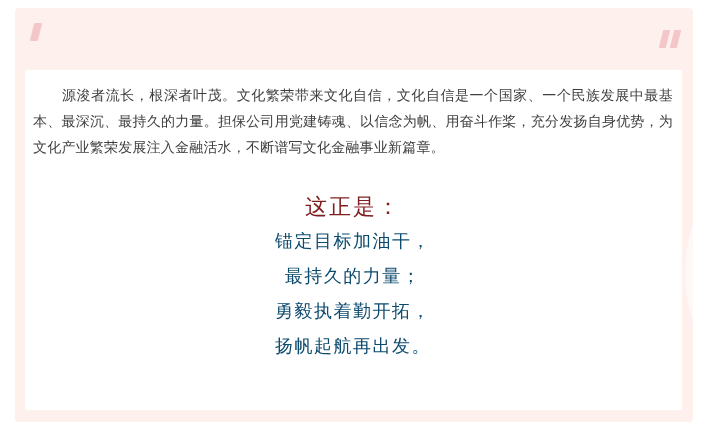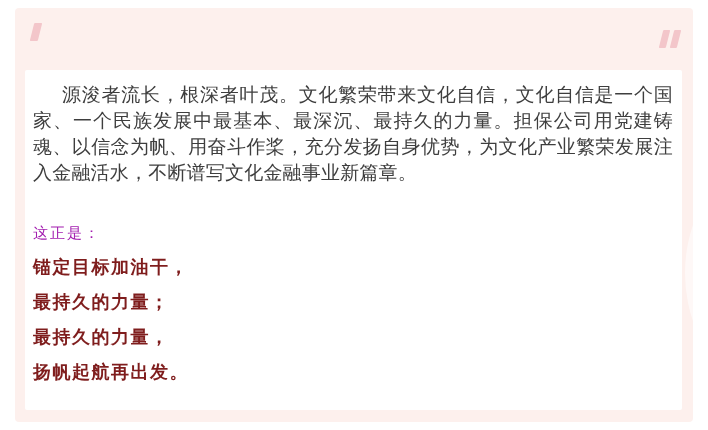--- a/index.html
+++ b/index.html
@@ -64,57 +64,59 @@
     top:62px;
     width:657px;
     height:340px;
     background:#ffffff;
     border-radius:2px;
     box-sizing:border-box;
     padding:12px 9px 0 8px;
   }
   .para{
     margin:0;
-    font-size:19px;
+    font-size:14px;
     line-height:26px;
     letter-spacing:0.2px;
     color:#3E3E3E;
     text-align:justify;
     text-indent:29px;
   }
   .verse-intro{
     margin:29px 0 0 0;
-    font-size:15px;
+    font-size:22px;
     line-height:35px;
     letter-spacing:2px;
-    color:#a21caf;
+    color:#7f1d1d;
+    text-align:center;
     font-weight:normal;
   }
   .verse-line{
     margin:0;
     font-size:18px;
     line-height:35px;
     letter-spacing:1.5px;
-    color:#7f1d1d;
-    font-weight:bold;
+    color:#0c4a6e;
+    text-align:center;
+    font-weight:normal;
   }
 </style>
 </head>
 <body>
 
 <div class="page">
   <div class="panel">
     <div class="deco-circle"></div>
     <div class="open-quote"></div>
     <div class="close-quote">
       <span></span>
       <span></span>
     </div>
     <div class="card">
       <p class="para">源浚者流长，根深者叶茂。文化繁荣带来文化自信，文化自信是一个国家、一个民族发展中最基本、最深沉、最持久的力量。担保公司用党建铸魂、以信念为帆、用奋斗作桨，充分发扬自身优势，为文化产业繁荣发展注入金融活水，不断谱写文化金融事业新篇章。</p>
       <p class="verse-intro">这正是：</p>
       <p class="verse-line">锚定目标加油干，</p>
       <p class="verse-line">最持久的力量；</p>
-      <p class="verse-line">最持久的力量，</p>
+      <p class="verse-line">勇毅执着勤开拓，</p>
       <p class="verse-line">扬帆起航再出发。</p>
     </div>
   </div>
 </div>
 
 </body></html>

